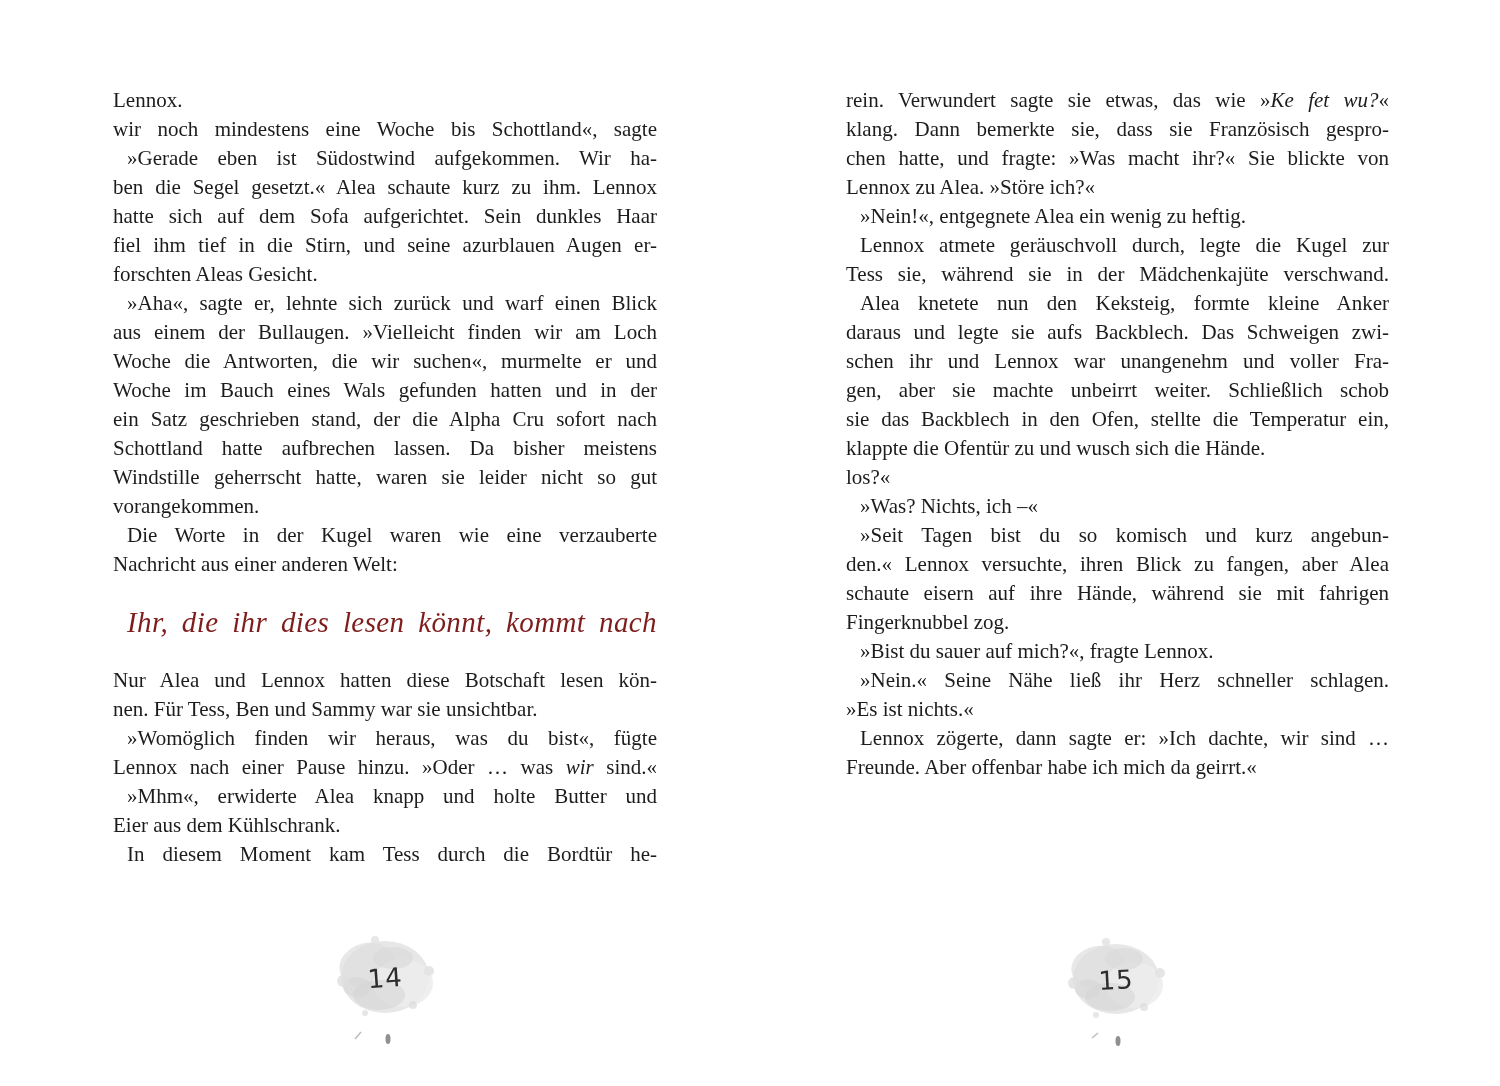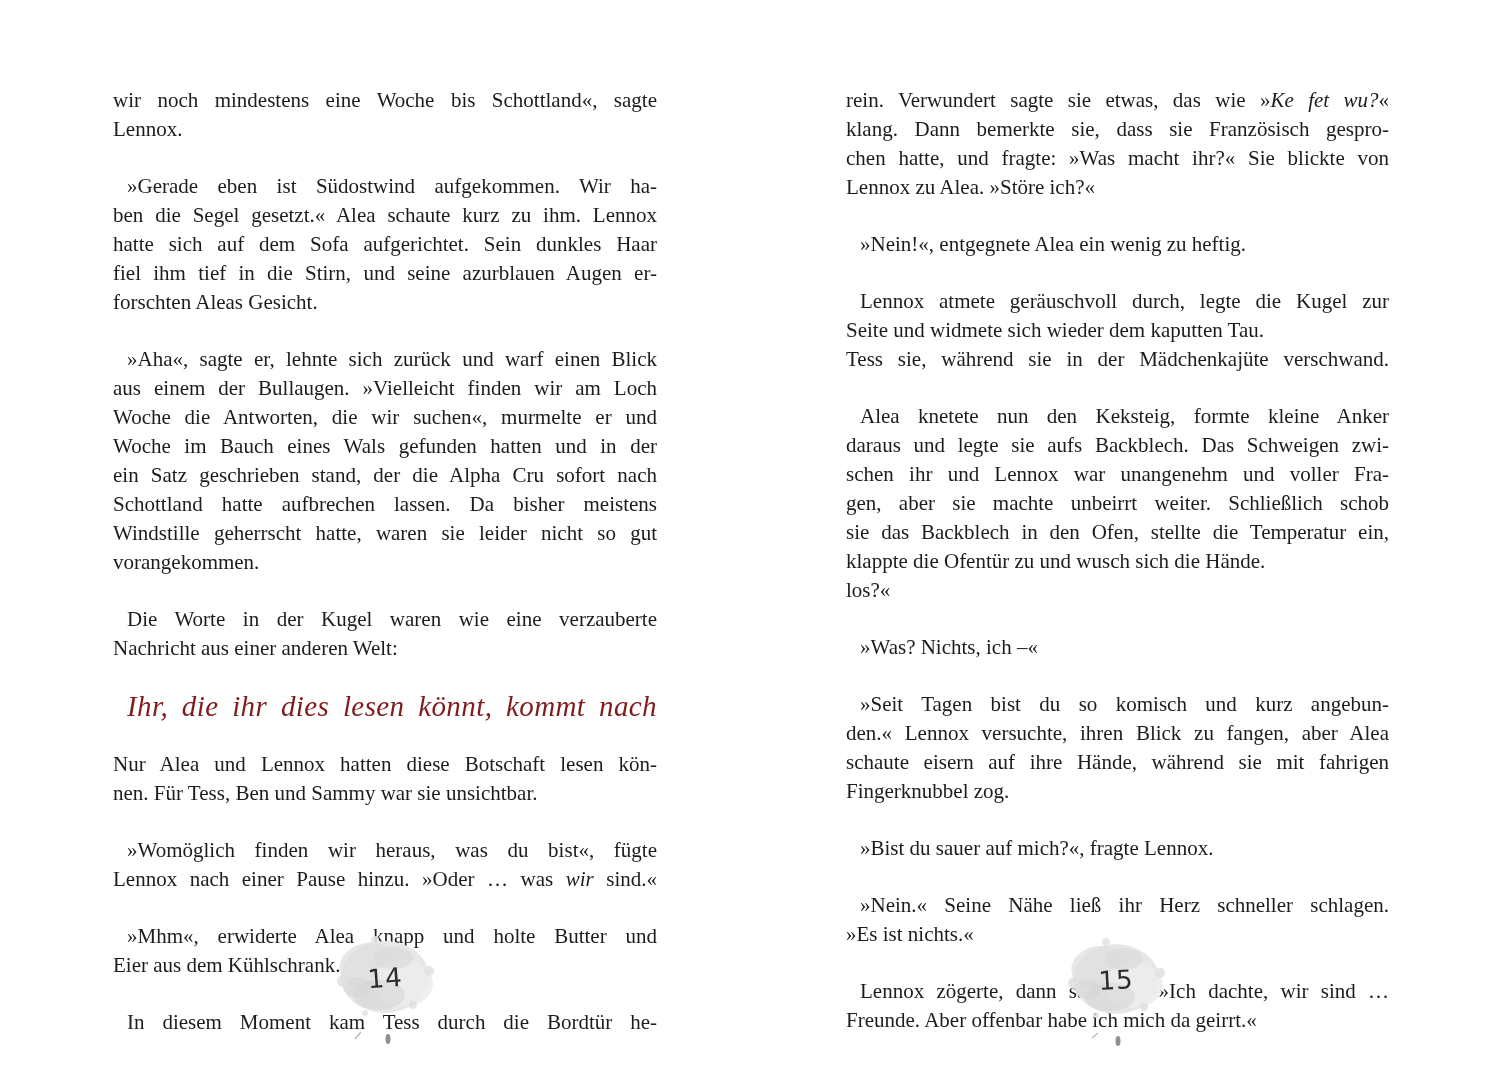--- a/index.html
+++ b/index.html
@@ -17,21 +17,21 @@
   .page-text.right { left: 846px; width: 543px; }
   .line {
     height: 29px;
     line-height: 29px;
     font-size: 21px;
     text-align: justify;
     overflow: hidden;
   }
   .line.j { text-align-last: justify; }
   .line.l { text-align-last: left; }
-  .line.in { text-indent: 14px; margin-top: 28px; }
+  .line.in { text-indent: 14px; }
   .line.b { }
   .line.s {
     font-style: italic;
     font-size: 29px;
     letter-spacing: 0.4px;
     color: #7f1d1d;
     text-indent: 14px;
     text-align-last: left;
   }
   em { }
@@ -48,22 +48,22 @@
     font-size: 26px;
     letter-spacing: 1px;
   }
 </style>
 </head>
 <body>
 
 <div class="spread">
 
   <div class="page-text left">
+      <div class="line l"><span>Lennox.</span></div>
       <div class="line j"><span>wir noch mindestens eine Woche bis Schottland«, sagte</span></div>
-      <div class="line l"><span>Lennox.</span></div>
       <div class="line j in"><span>»Gerade eben ist Südostwind aufgekommen. Wir ha-</span></div>
       <div class="line j"><span>ben die Segel gesetzt.« Alea schaute kurz zu ihm. Lennox</span></div>
       <div class="line j"><span>hatte sich auf dem Sofa aufgerichtet. Sein dunkles Haar</span></div>
       <div class="line j"><span>fiel ihm tief in die Stirn, und seine azurblauen Augen er-</span></div>
       <div class="line l"><span>forschten Aleas Gesicht.</span></div>
       <div class="line j in"><span>»Aha«, sagte er, lehnte sich zurück und warf einen Blick</span></div>
       <div class="line j"><span>aus einem der Bullaugen. »Vielleicht finden wir am Loch</span></div>
       <div class="line j"><span>Woche die Antworten, die wir suchen«, murmelte er und</span></div>
       <div class="line j"><span>Woche im Bauch eines Wals gefunden hatten und in der</span></div>
       <div class="line j"><span>ein Satz geschrieben stand, der die Alpha Cru sofort nach</span></div>
@@ -84,21 +84,20 @@
       <div class="line j in"><span>In diesem Moment kam Tess durch die Bordtür he-</span></div>
     </div>
 
   <div class="page-text right">
       <div class="line j"><span>rein. Verwundert sagte sie etwas, das wie »</span><em>Ke fet wu?</em><span>«</span></div>
       <div class="line j"><span>klang. Dann bemerkte sie, dass sie Französisch gespro-</span></div>
       <div class="line j"><span>chen hatte, und fragte: »Was macht ihr?« Sie blickte von</span></div>
       <div class="line l"><span>Lennox zu Alea. »Störe ich?«</span></div>
       <div class="line l in"><span>»Nein!«, entgegnete Alea ein wenig zu heftig.</span></div>
       <div class="line j in"><span>Lennox atmete geräuschvoll durch, legte die Kugel zur</span></div>
-      <div class="line l"><span>Seite und widmete sich wieder dem kaputten Tau.</span></div>
       <div class="line j"><span>Tess sie, während sie in der Mädchenkajüte verschwand.</span></div>
       <div class="line j in"><span>Alea knetete nun den Keksteig, formte kleine Anker</span></div>
       <div class="line j"><span>daraus und legte sie aufs Backblech. Das Schweigen zwi-</span></div>
       <div class="line j"><span>schen ihr und Lennox war unangenehm und voller Fra-</span></div>
       <div class="line j"><span>gen, aber sie machte unbeirrt weiter. Schließlich schob</span></div>
       <div class="line j"><span>sie das Backblech in den Ofen, stellte die Temperatur ein,</span></div>
       <div class="line l"><span>klappte die Ofentür zu und wusch sich die Hände.</span></div>
       <div class="line l"><span>los?«</span></div>
       <div class="line l in"><span>»Was? Nichts, ich –«</span></div>
       <div class="line j in"><span>»Seit Tagen bist du so komisch und kurz angebun-</span></div>

